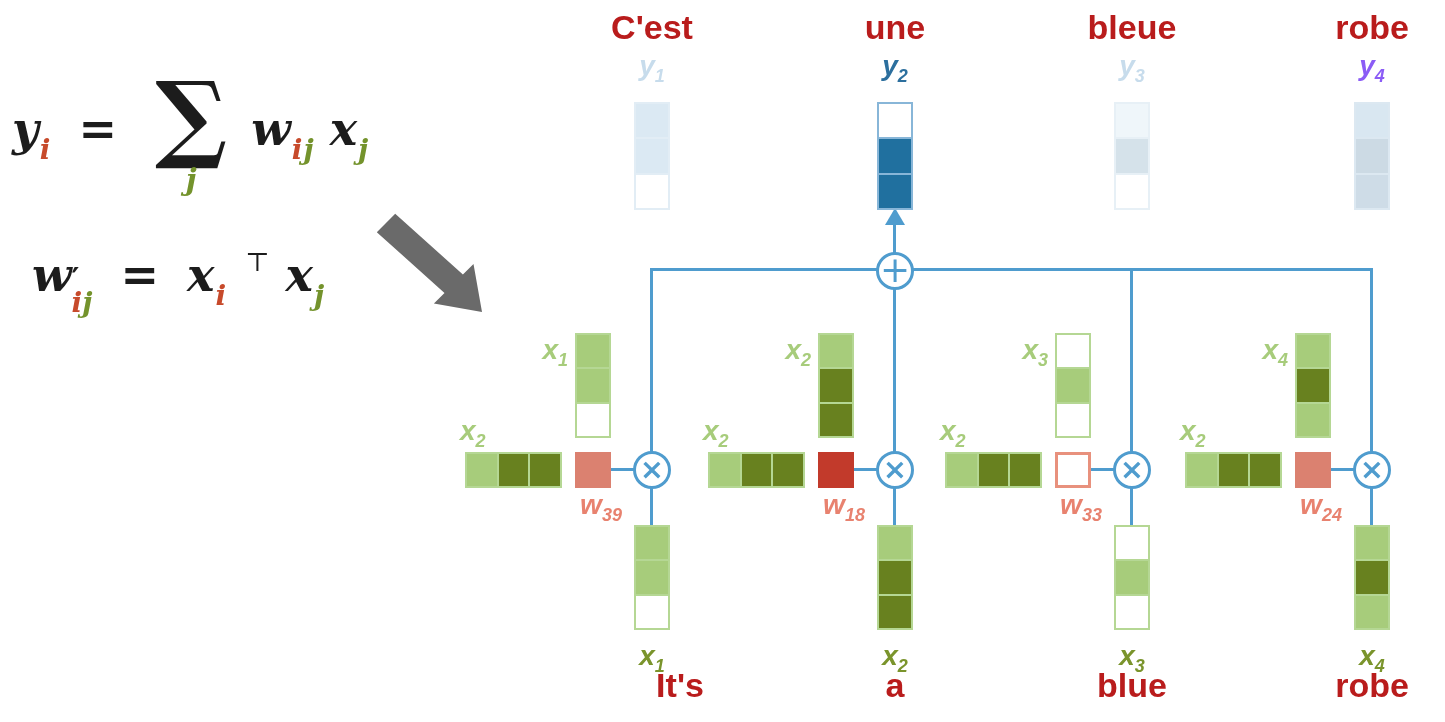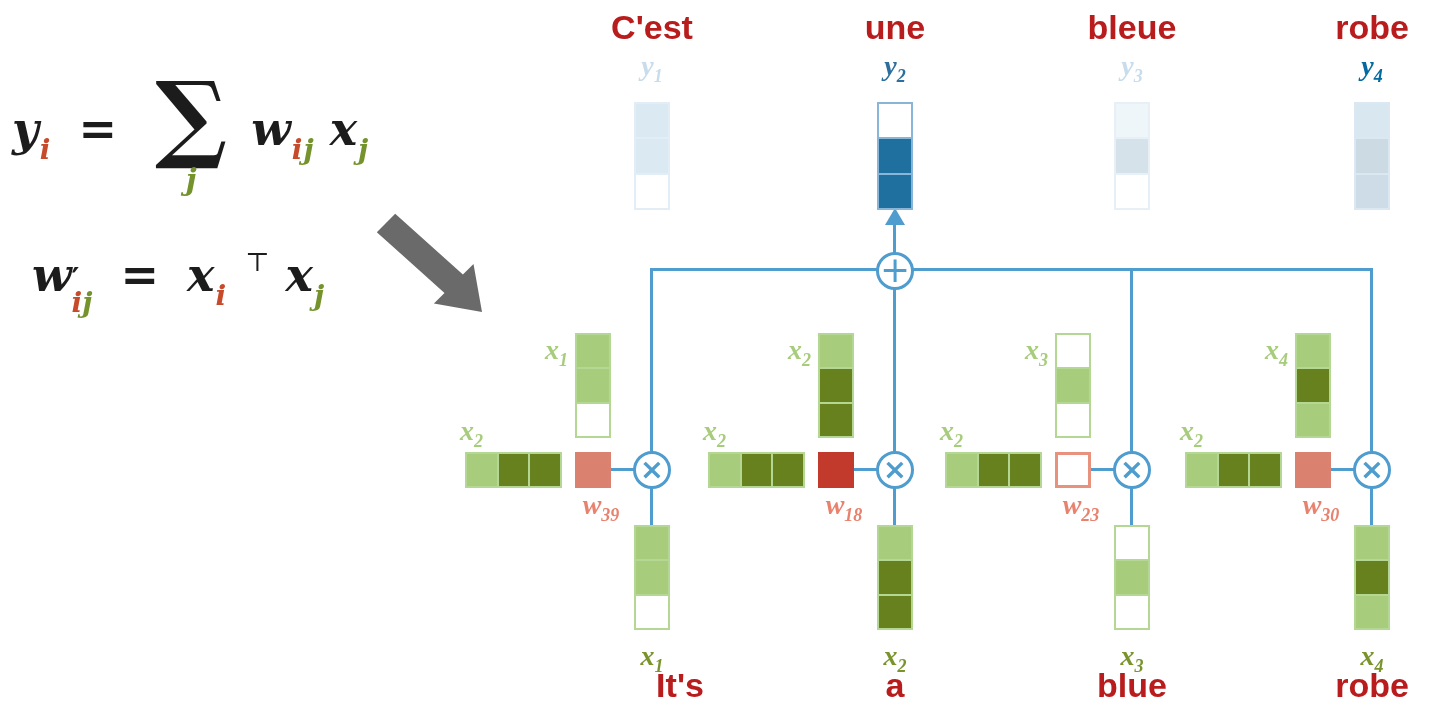--- a/index.html
+++ b/index.html
@@ -2,21 +2,21 @@
 <html style="--blue: #4f9cce; --redidx: #c74a2b; --greenidx: #74932c;"><head>
 <meta charset="utf-8">
 <style>
   html,body{margin:0;padding:0;background:#fff;}
   .canvas{position:relative;width:1445px;height:722px;background:#fff;overflow:hidden;
           font-family:"DejaVu Serif",serif;}
   
   .word{position:absolute;font-family:"Liberation Sans",sans-serif;font-weight:700;
         font-size:34px;color:#b91c1c;transform:translateX(-50%);white-space:nowrap;z-index:2;}
   
-  .mlabel{position:absolute;font-family:Liberation Serif, serif;font-style:italic;font-weight:700;
+  .mlabel{position:absolute;font-family:Liberation Sans, sans-serif;font-style:italic;font-weight:700;
           font-size:28px;line-height:1;z-index:2;white-space:nowrap;}
   .mlabel .msub{font-size:18px;}
   
   .vec{position:absolute;display:flex;border:2px solid;box-sizing:border-box;background:#fff;z-index:2;}
   .vec.v{flex-direction:column;}
   .vec.h{flex-direction:row;}
   .vec .cell{flex:1;}
   .vec.v .cell + .cell{border-top:2px solid var(--bc);}
   .vec.h .cell + .cell{border-left:2px solid var(--bc);}
   
@@ -174,49 +174,49 @@
         <div class="cell" style="background: rgb(167, 204, 123);"></div>
         <div class="cell" style="background: rgb(255, 255, 255);"></div>
       </div>
       <div class="mlabel" style="left: 940px; top: 417px; color: rgb(167, 204, 123);"><span>x</span><sub class="msub">2</sub></div>
       <div class="vec h" style="left: 945px; top: 452px; width: 97px; height: 36px; border-color: rgb(181, 215, 148); --bc: #b5d794;">
         <div class="cell" style="background: rgb(167, 204, 123);"></div>
         <div class="cell" style="background: rgb(104, 129, 31);"></div>
         <div class="cell" style="background: rgb(104, 129, 31);"></div>
       </div>
       <div class="wsq" style="left: 1055px; top: 452px; background: rgb(255, 255, 255); border-color: rgb(232, 145, 125);"></div>
-      <div class="mlabel" style="left: 1081px; top: 491px; transform: translateX(-50%); color: rgb(232, 130, 111);"><span>w</span><sub class="msub">23</sub></div>
+      <div class="mlabel" style="left: 1081px; top: 491px; transform: translateX(-50%); color: rgb(232, 130, 111);"><span>w</span><sub class="msub">33</sub></div>
       <div class="vec v" style="left: 1114px; top: 525px; width: 36px; height: 105px; border-color: rgb(181, 215, 148); --bc: #b5d794;">
         <div class="cell" style="background: rgb(255, 255, 255);"></div>
         <div class="cell" style="background: rgb(167, 204, 123);"></div>
         <div class="cell" style="background: rgb(255, 255, 255);"></div>
       </div>
       <div class="mlabel" style="left: 1132px; top: 642px; transform: translateX(-50%); color: rgb(122, 148, 44);"><span>x</span><sub class="msub">3</sub></div>
       <div class="word" style="left: 1132px; top: 666px;">blue</div>
       <div class="word" style="left: 1372px; top: 8px;">robe</div>
-      <div class="mlabel" style="left: 1372px; top: 52px; transform: translateX(-50%); color: #0369a1;"><span>y</span><sub class="msub">4</sub></div>
+      <div class="mlabel" style="left: 1372px; top: 52px; transform: translateX(-50%); color: #8b5cf6;"><span>y</span><sub class="msub">4</sub></div>
       <div class="vec v" style="left: 1354px; top: 102px; width: 36px; height: 108px; border-color: rgb(220, 232, 241); --bc: #dce8f1;">
         <div class="cell" style="background: rgb(217, 231, 241);"></div>
         <div class="cell" style="background: rgb(204, 218, 228);"></div>
         <div class="cell" style="background: rgb(206, 220, 231);"></div>
       </div>
       <div class="mlabel" style="left: 1202px; top: 336px; width: 86px; text-align: right; color: rgb(167, 204, 123);"><span>x</span><sub class="msub">4</sub></div>
       <div class="vec v" style="left: 1295px; top: 333px; width: 36px; height: 105px; border-color: rgb(181, 215, 148); --bc: #b5d794;">
         <div class="cell" style="background: rgb(167, 204, 123);"></div>
         <div class="cell" style="background: rgb(104, 129, 31);"></div>
         <div class="cell" style="background: rgb(167, 204, 123);"></div>
       </div>
       <div class="mlabel" style="left: 1180px; top: 417px; color: rgb(167, 204, 123);"><span>x</span><sub class="msub">2</sub></div>
       <div class="vec h" style="left: 1185px; top: 452px; width: 97px; height: 36px; border-color: rgb(181, 215, 148); --bc: #b5d794;">
         <div class="cell" style="background: rgb(167, 204, 123);"></div>
         <div class="cell" style="background: rgb(104, 129, 31);"></div>
         <div class="cell" style="background: rgb(104, 129, 31);"></div>
       </div>
       <div class="wsq" style="left: 1295px; top: 452px; background: rgb(219, 129, 112); border-color: rgb(219, 129, 112);"></div>
-      <div class="mlabel" style="left: 1321px; top: 491px; transform: translateX(-50%); color: rgb(232, 130, 111);"><span>w</span><sub class="msub">30</sub></div>
+      <div class="mlabel" style="left: 1321px; top: 491px; transform: translateX(-50%); color: rgb(232, 130, 111);"><span>w</span><sub class="msub">24</sub></div>
       <div class="vec v" style="left: 1354px; top: 525px; width: 36px; height: 105px; border-color: rgb(181, 215, 148); --bc: #b5d794;">
         <div class="cell" style="background: rgb(167, 204, 123);"></div>
         <div class="cell" style="background: rgb(104, 129, 31);"></div>
         <div class="cell" style="background: rgb(167, 204, 123);"></div>
       </div>
       <div class="mlabel" style="left: 1372px; top: 642px; transform: translateX(-50%); color: rgb(122, 148, 44);"><span>x</span><sub class="msub">4</sub></div>
       <div class="word" style="left: 1372px; top: 666px;">robe</div>
     </div>
 </div>
 

